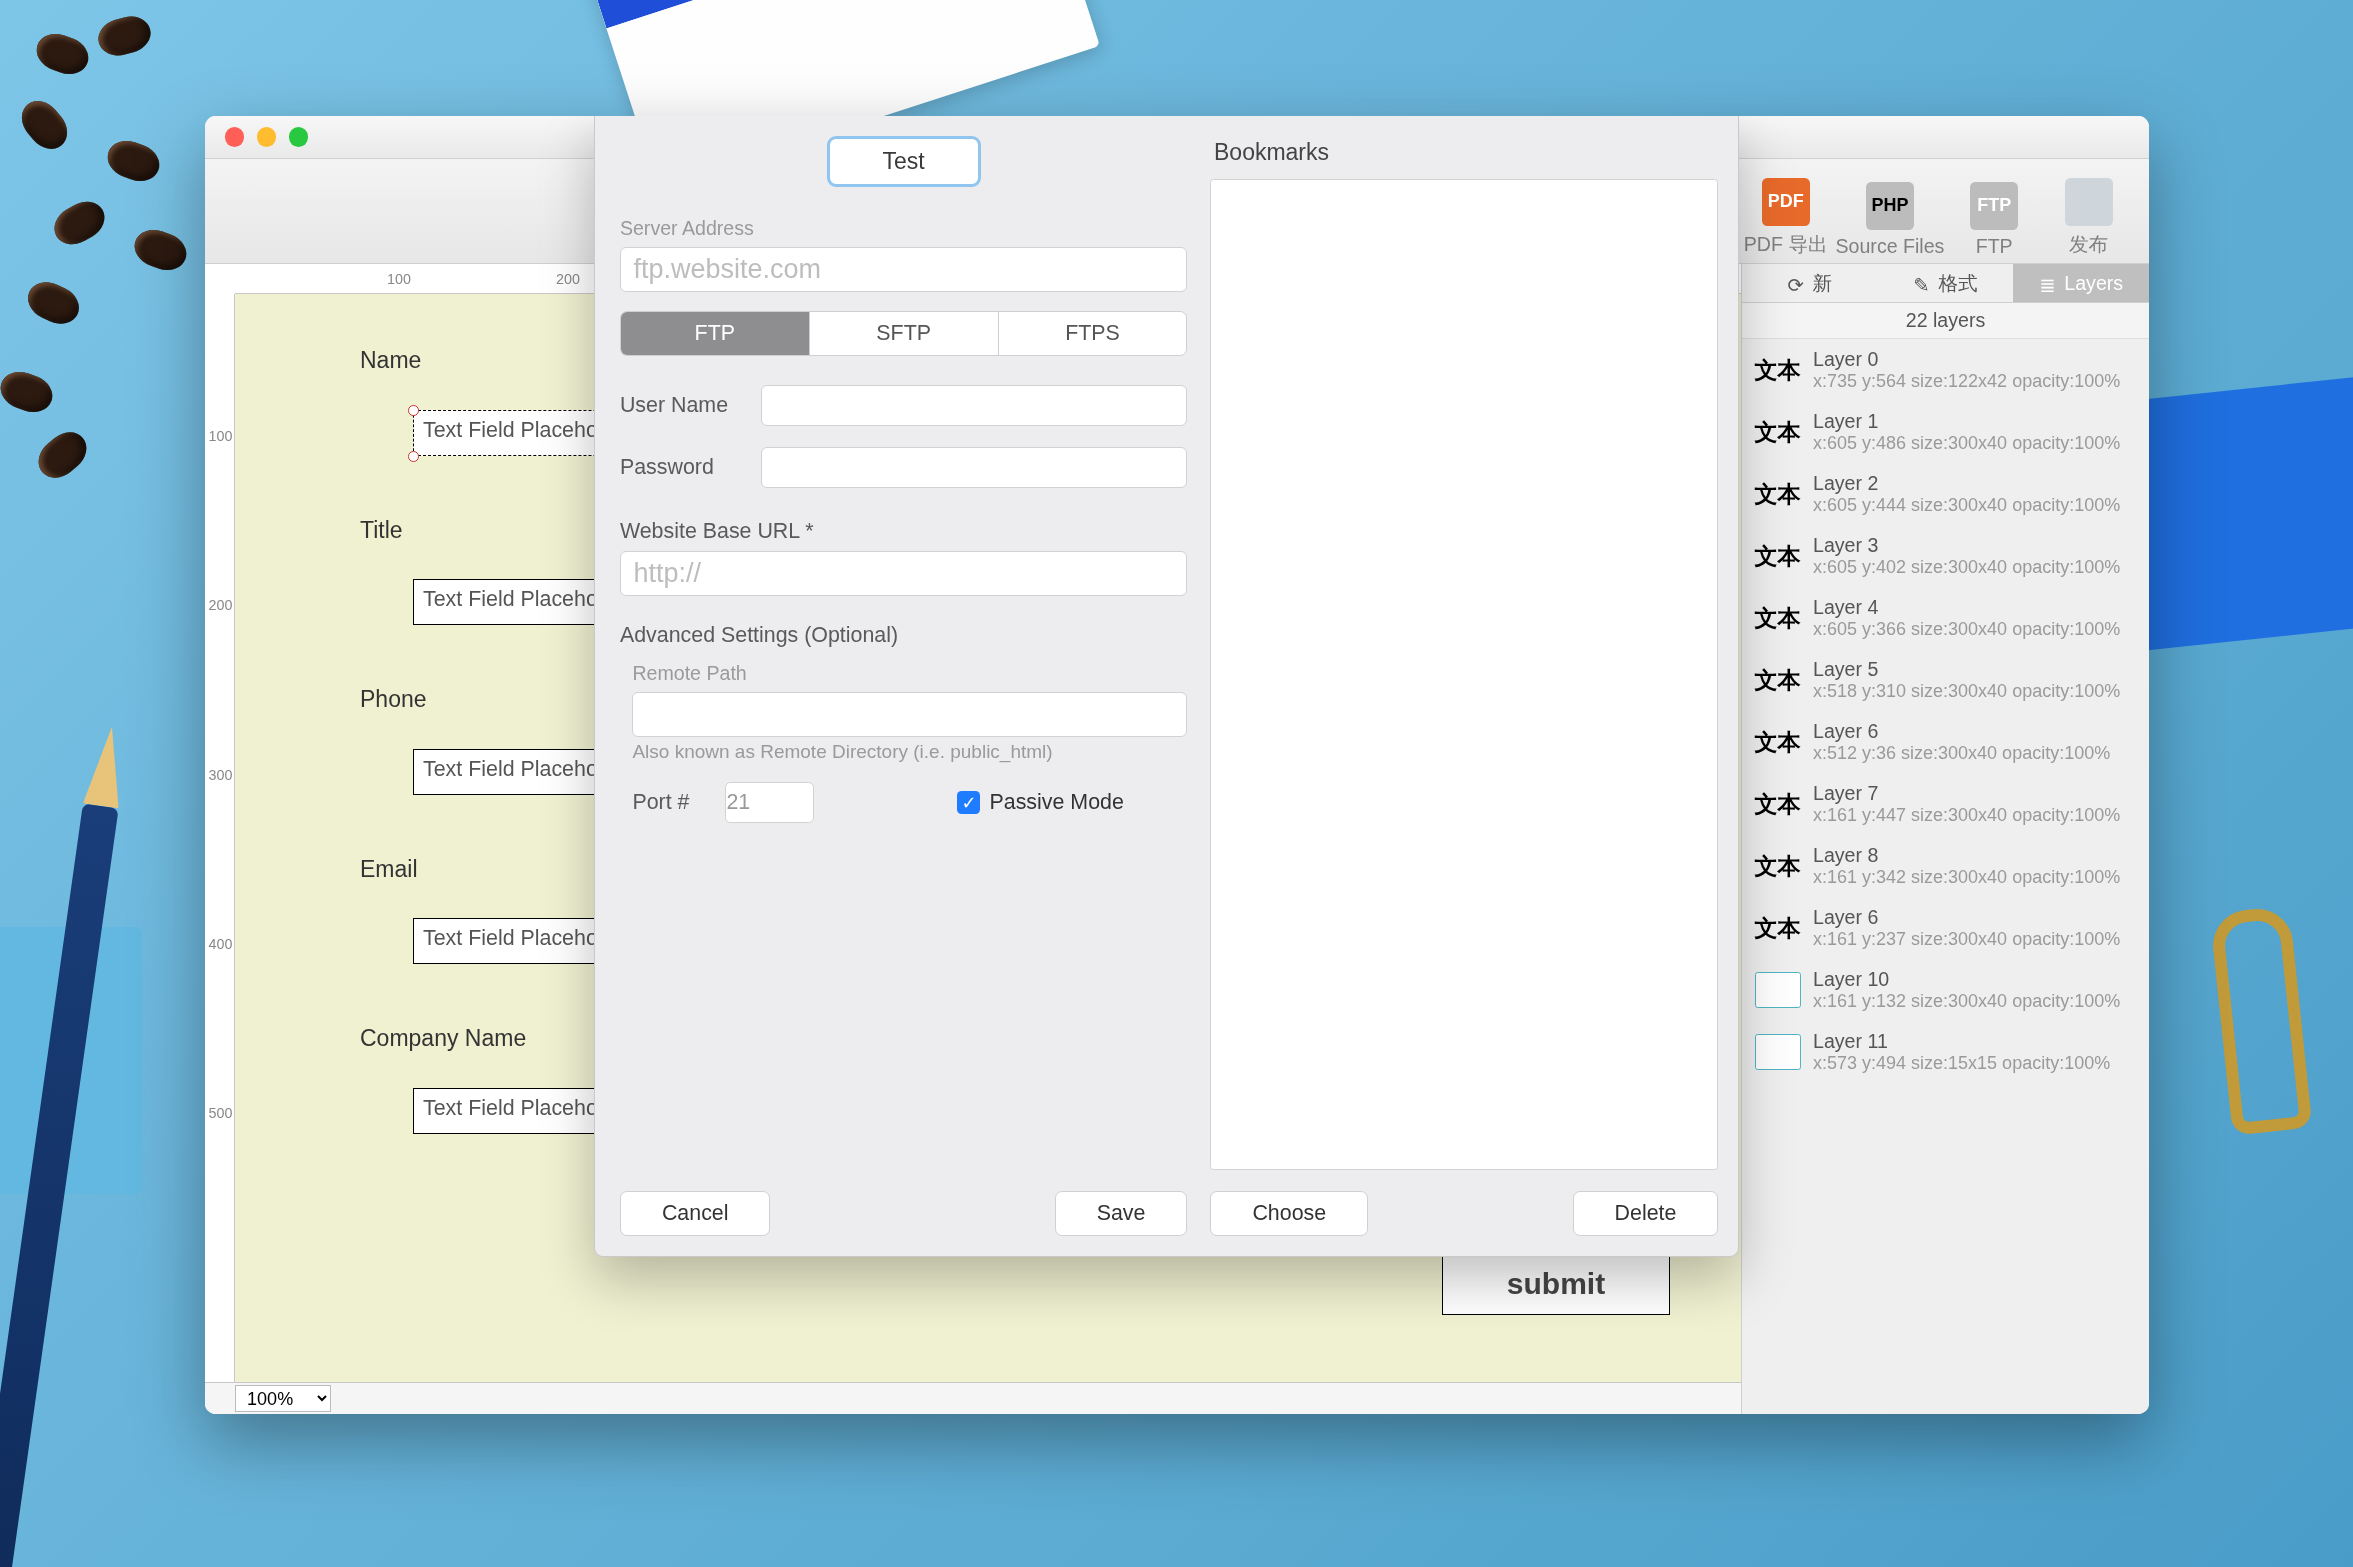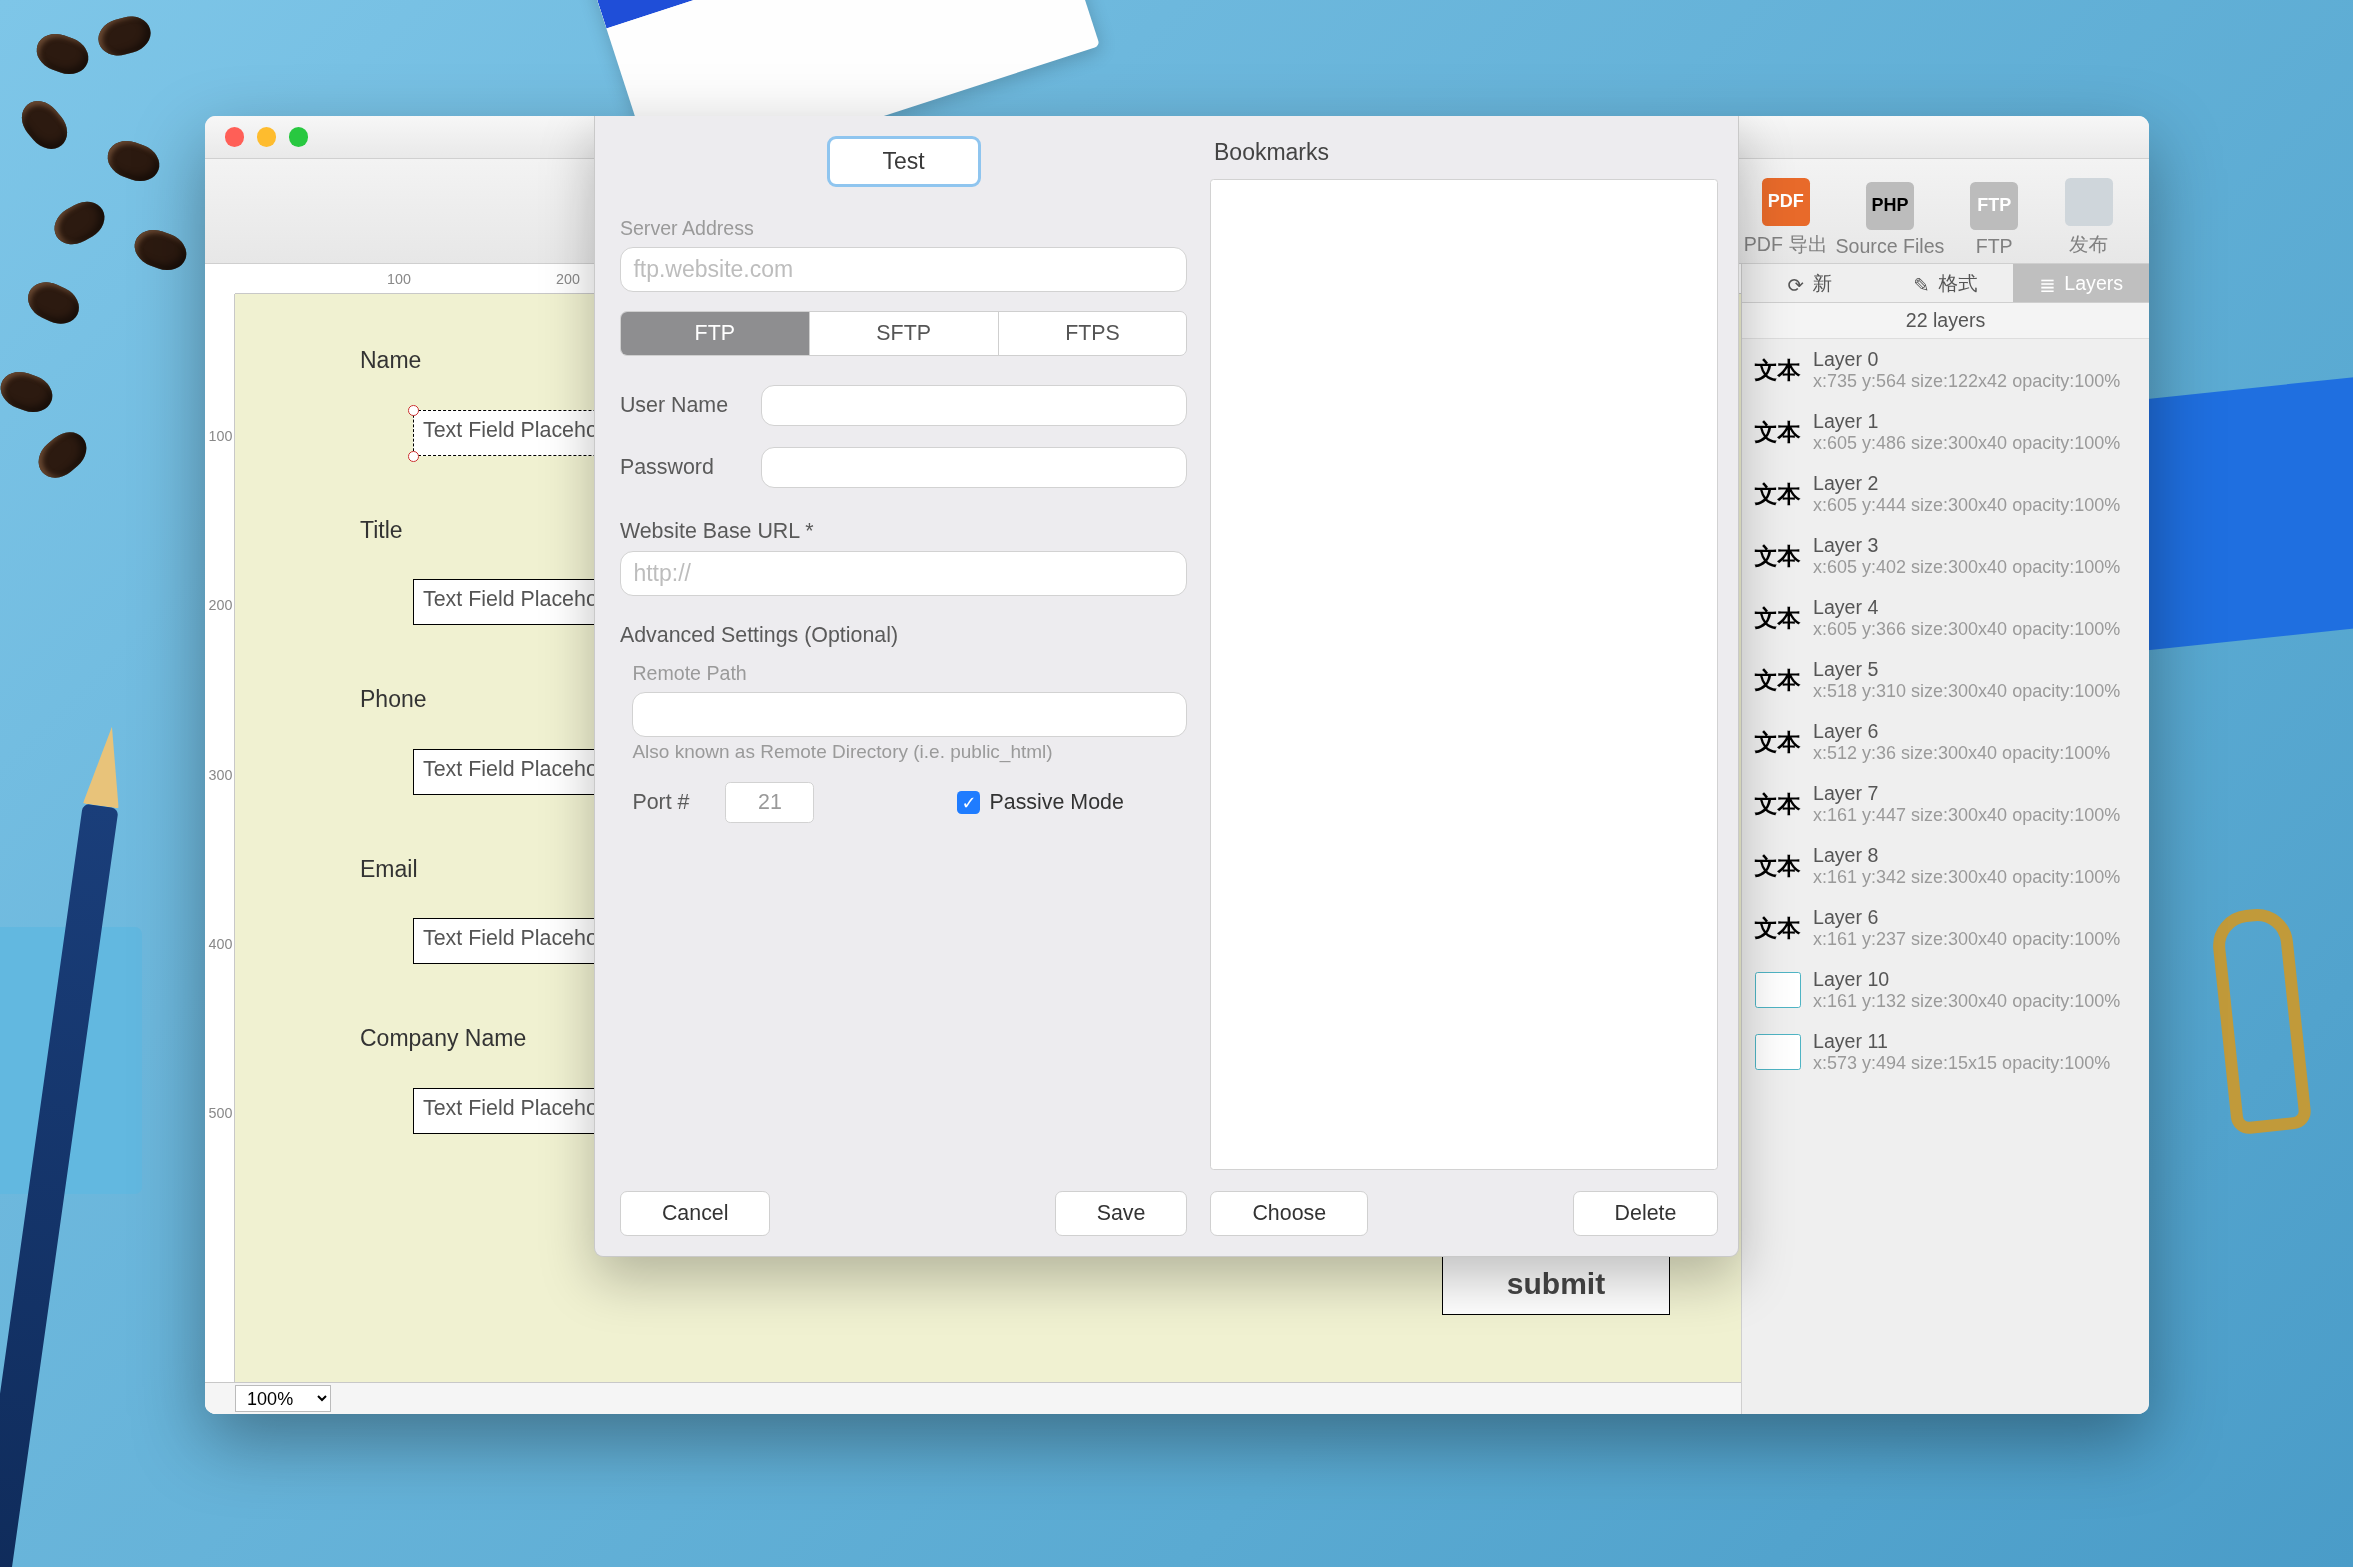--- a/index.html
+++ b/index.html
@@ -76,33 +76,33 @@
     position:absolute; left:389px; top:0; width:1145px; height:1141px;
     background:#edecef; border:0.9px solid #c9c9c9; border-top:none;
     border-radius:0 0 9px 9px; box-shadow:0 21.4px 53px rgba(0,0,0,.25);
     display:flex; padding:19.6px;
   }
   .sheet-left{flex:1;display:flex;flex-direction:column;padding:0 23px 0 5.3px;}
   .sheet-right{width:508px;display:flex;flex-direction:column;}
   .test-row{display:flex;justify-content:center;margin-bottom:23px;}
   .test-btn{border:3.6px solid #8fc5ef;background:#fff;border-radius:9px;padding:9px 53px;font-size:23px;color:#3a3a3a;}
   .s-label{font-size:19.6px;color:#9a9a9a;margin:7.1px 0;}
-  .s-input{height:45px;border:0.9px solid #d2d2d2;background:#fff;border-radius:13px;padding:0 12.5px;font-size:23px;color:#ef4444;width:100%;}
+  .s-input{height:45px;border:0.9px solid #d2d2d2;background:#fff;border-radius:6px;padding:0 12.5px;font-size:27px;color:#ef4444;width:100%;}
   .s-input::placeholder{color:#bdbdbd;}
   .proto-seg{display:flex;border:0.9px solid #cfcfcf;border-radius:7.1px;overflow:hidden;margin:19.6px 0 21.4px 0;}
   .proto-seg div{flex:1;text-align:center;padding:9px 0;font-size:21.4px;color:#555;background:#fff;border-right:0.9px solid #cfcfcf;}
   .proto-seg div:last-child{border-right:none;text-align:center;}
   .proto-seg div.active{background:#8e8e90;color:#fff;}
   .row2{display:flex;align-items:center;gap:16px;margin:7.1px 0 14.3px 0;}
   .row2 .lab{width:125px;text-align:left;font-size:21.4px;color:#5a5a5a;}
   .row2 .s-input{flex:1;height:41px;}
   .helptext{font-size:19px;color:#9a9a9a;margin:3.6px 0 12.5px 0;}
   .portrow{display:flex;align-items:center;gap:36px;margin-top:7.1px;}
   .portrow .lab{font-size:21.4px;color:#5a5a5a;}
-  .portrow input{width:89px;height:41px;border:0.9px solid #d2d2d2;border-radius:5.3px;text-align:center;font-size:21.4px;color:#999;}
+  .portrow input{width:89px;height:41px;border:0.9px solid #d2d2d2;border-radius:5.3px;text-align:left;font-size:21.4px;color:#999;}
   .chk{width:23px;height:23px;border-radius:4.5px;background:#1f7cff;display:inline-flex;align-items:center;justify-content:center;color:#fff;font-size:18px;}
   .btnrow{display:flex;justify-content:space-between;margin-top:auto;padding-top:18px;}
   .mac-btn{background:#fff;border:0.9px solid #d0d0d0;border-radius:7.1px;padding:9px 41px;font-size:21.4px;color:#333;}
   .bm-title{font-size:23px;color:#444;margin:3.6px 0 12.5px 3.6px;}
   .bm-box{flex:1;background:#fff;border:0.9px solid #d2d2d2;border-radius:3.6px;}
   .bm-row{display:flex;justify-content:space-between;margin-top:21.4px;}
 </style>
 </head>
 <body>
 

